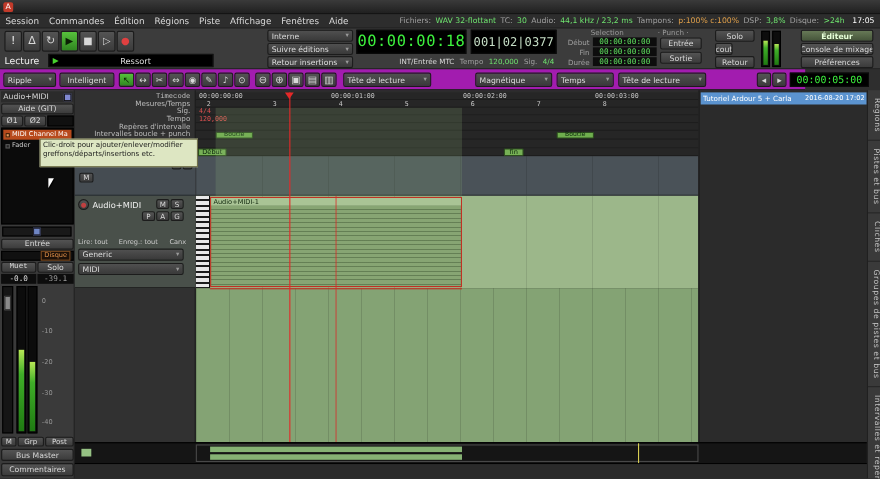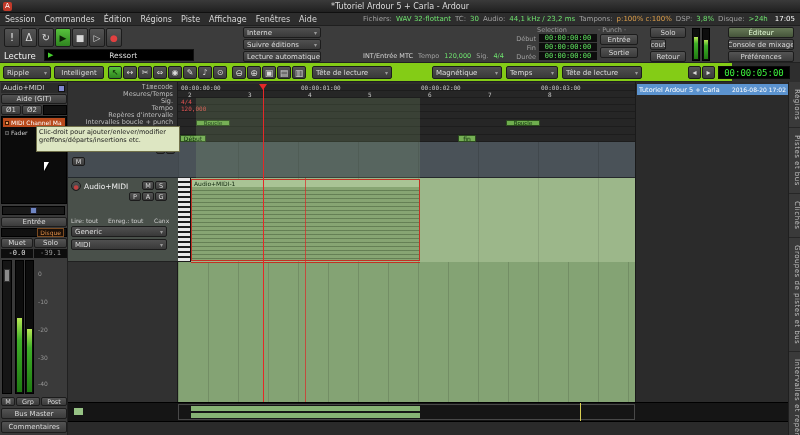--- a/index.html
+++ b/index.html
@@ -21,21 +21,20 @@
   .chip{position:absolute;background:#6fae4e;color:#08210a;font-size:5.5px;display:flex;align-items:center;justify-content:center;border:1px solid #2c4d1e;border-radius:1px;}
   .vtab{writing-mode:vertical-rl;font-size:7px;color:#c4c4c4;padding:7px 0;border-bottom:1px solid #262626;width:12px;text-align:center;letter-spacing:0.5px;display:block;margin:0 auto;}
   .mono{font-family:"DejaVu Sans Mono","Liberation Mono",monospace;}
   .meterfill{position:absolute;left:1px;right:1px;bottom:1px;background:linear-gradient(#b8e856,#3fae28 30%,#1f7a12);}
 </style>
 </head>
 <body>
 
 <div class="abs" style="left:0;top:0;width:800px;height:13px;background:linear-gradient(#3a3a3a,#202020);border-bottom:1px solid #101010;">
   <div class="abs" style="left:3px;top:2px;width:9px;height:9px;background:#c23a2a;border-radius:2px;color:#fff;font-size:7px;text-align:center;line-height:9px;">A</div>
-  <div class="abs" style="left:0;right:0;top:2px;text-align:center;font-size:8px;color:#dcdcdc;">*Tutoriel Ardour 5 + Carla - Ardour</div>
 </div>
 
 <div class="abs flex" style="left:0;top:13px;width:800px;height:13px;background:#2d2d2d;border-bottom:1px solid #1f1f1f;padding:0 5px;gap:9px;">
   <span>Session</span>
   <span>Commandes</span>
   <span>Édition</span>
   <span>Régions</span>
   <span>Piste</span>
   <span>Affichage</span>
   <span>Fenêtres</span>
@@ -73,31 +72,33 @@
     <span style="flex:1;text-align:center;font-size:7.5px;color:#ddd;">Ressort</span>
   </div>
 
   <div class="dd abs" style="left:243px;top:1px;width:78px;height:11px;">
       <span>Interne</span>
     </div>
   <div class="dd abs" style="left:243px;top:13px;width:78px;height:11px;">
       <span>Suivre éditions</span>
     </div>
   <div class="dd abs" style="left:243px;top:25px;width:78px;height:11px;">
-      <span>Lecture automatique</span>
-    </div>
-
+      <span>Retour insertions</span>
+    </div>
+
+  <div class="clockbox abs" style="left:324px;top:1px;width:100px;height:22px;font-size:14px;letter-spacing:0.5px;">00:00:00:18</div>
   <div class="abs flex" style="left:324px;top:26px;width:200px;gap:5px;font-size:6.5px;">
     <span style="color:#d8d8d8;padding-left:39px;">INT/Entrée MTC</span>
     <span class="lbl">Tempo</span>
       <span class="grn">120,000</span>
     <span class="lbl">Sig.</span>
       <span class="grn">4/4</span>
   </div>
 
+  <div class="clockbox abs" style="left:428px;top:1px;width:78px;height:22px;font-size:11px;color:#c6dec6;">001|02|0377</div>
 
   <div class="abs" style="left:508px;top:0;width:88px;text-align:center;font-size:6.5px;color:#9a9a9a;">Selection</div>
   <div class="abs" style="left:598px;top:0;width:42px;text-align:left;font-size:6.5px;color:#9a9a9a;">· Punch ·</div>
   <span class="abs lbl" style="left:506px;top:9px;width:30px;text-align:right;font-size:6.5px;">Début</span>
   <span class="abs mono" style="left:539px;top:8px;width:58px;height:8px;background:#0d0d0d;color:#5fe05f;font-size:7px;text-align:center;">00:00:00:00</span>
   <span class="abs lbl" style="left:506px;top:18px;width:30px;text-align:right;font-size:6.5px;">Fin</span>
   <span class="abs mono" style="left:539px;top:17px;width:58px;height:8px;background:#0d0d0d;color:#5fe05f;font-size:7px;text-align:center;">00:00:00:00</span>
   <span class="abs lbl" style="left:506px;top:27px;width:30px;text-align:right;font-size:6.5px;">Durée</span>
   <span class="abs mono" style="left:539px;top:26px;width:58px;height:8px;background:#0d0d0d;color:#5fe05f;font-size:7px;text-align:center;">00:00:00:00</span>
   <div class="btn abs" style="left:600px;top:8px;width:38px;height:11px;font-size:7px;">Entrée</div>
@@ -107,26 +108,26 @@
   <div class="btn abs" style="left:650px;top:13px;width:16px;height:11px;font-size:7px;">Écoute</div>
   <div class="btn abs" style="left:650px;top:25px;width:36px;height:11px;font-size:7px;">Retour</div>
 
   <div class="abs" style="left:692px;top:2px;width:8px;height:33px;background:#0d0d0d;border:1px solid #000;">
       <div class="meterfill" style="height:70%;"></div>
     </div>
   <div class="abs" style="left:702px;top:2px;width:8px;height:33px;background:#0d0d0d;border:1px solid #000;">
       <div class="meterfill" style="height:62%;"></div>
     </div>
 
-  <div class="btn abs" style="left:728px;top:1px;width:66px;height:11px;font-size:7px;background:linear-gradient(#677a57,#45543a);color:#e6ffd8;">Éditeur</div>
+  <div class="btn abs" style="left:728px;top:1px;width:66px;height:11px;font-size:7px;background:linear-gradient(#677a57,#45543a);color:#e6ffd8;font-weight:bold;">Éditeur</div>
   <div class="btn abs" style="left:728px;top:13px;width:66px;height:11px;font-size:7px;">Console de mixage</div>
   <div class="btn abs" style="left:728px;top:25px;width:66px;height:11px;font-size:7px;">Préférences</div>
 </div>
 
-<div class="abs" style="left:0;top:63px;width:732px;height:19px;background:#84cc16;border-bottom:1px solid #202020;">
+<div class="abs" style="left:0;top:63px;width:732px;height:19px;background:#a21caf;border-bottom:1px solid #202020;">
   <div class="dd abs" style="left:3px;top:3px;width:48px;height:13px;">
       <span>Ripple</span>
     </div>
   <div class="btn abs" style="left:54px;top:3px;width:50px;height:13px;font-size:7px;">Intelligent</div>
   <div class="btn abs active-green" style="left:108px;top:3px;width:14px;height:13px;font-size:8px;">↖</div>
   <div class="btn abs" style="left:123px;top:3px;width:14px;height:13px;font-size:8px;">↔</div>
   <div class="btn abs" style="left:138px;top:3px;width:14px;height:13px;font-size:8px;">✂</div>
   <div class="btn abs" style="left:153px;top:3px;width:14px;height:13px;font-size:8px;">⇔</div>
   <div class="btn abs" style="left:168px;top:3px;width:14px;height:13px;font-size:8px;">◉</div>
   <div class="btn abs" style="left:183px;top:3px;width:14px;height:13px;font-size:8px;">✎</div>
@@ -173,21 +174,21 @@
       <span style="font-size:6px;color:#ccc;">Fader</span>
     </div>
   </div>
   <div class="abs" style="left:2px;top:124px;width:63px;height:9px;background:#191919;border:1px solid #000;">
     <div class="abs" style="left:27px;top:0;width:7px;height:7px;background:#6f86c4;border:1px solid #223;"></div>
   </div>
   <div class="btn abs" style="left:1px;top:135px;width:66px;height:10px;font-size:7px;">Entrée</div>
   <div class="abs flex" style="left:1px;top:146px;width:66px;height:9px;background:#101010;border:1px solid #000;">
     <span style="margin-left:auto;margin-right:2px;font-size:6px;color:#e0904a;border:1px solid #7a4a20;padding:0 2px;background:#1c1008;">Disque</span>
   </div>
-  <div class="btn abs" style="left:1px;top:156px;width:32px;height:10px;font-size:7px;">Muet</div>
+  <div class="btn abs" style="left:1px;top:156px;width:32px;height:10px;font-size:7px;font-family:Liberation Mono, monospace;">Muet</div>
   <div class="btn abs" style="left:34px;top:156px;width:33px;height:10px;font-size:7px;">Solo</div>
   <div class="abs mono" style="left:1px;top:167px;width:32px;height:9px;background:#0d0d0d;color:#ddd;font-size:7px;text-align:center;">-0.0</div>
   <div class="abs mono" style="left:34px;top:167px;width:33px;height:9px;background:#0d0d0d;color:#9a9a9a;font-size:7px;text-align:center;">-39.1</div>
 
   <div class="abs" style="left:2px;top:178px;width:10px;height:134px;background:#151515;border:1px solid #000;">
     <div class="abs" style="left:1px;top:8px;width:6px;height:13px;background:#8a8a8a;border:1px solid #333;"></div>
   </div>
   <div class="abs" style="left:15px;top:178px;width:9px;height:134px;background:#0c0c0c;border:1px solid #000;">
       <div class="meterfill" style="height:56%;"></div>
     </div>

